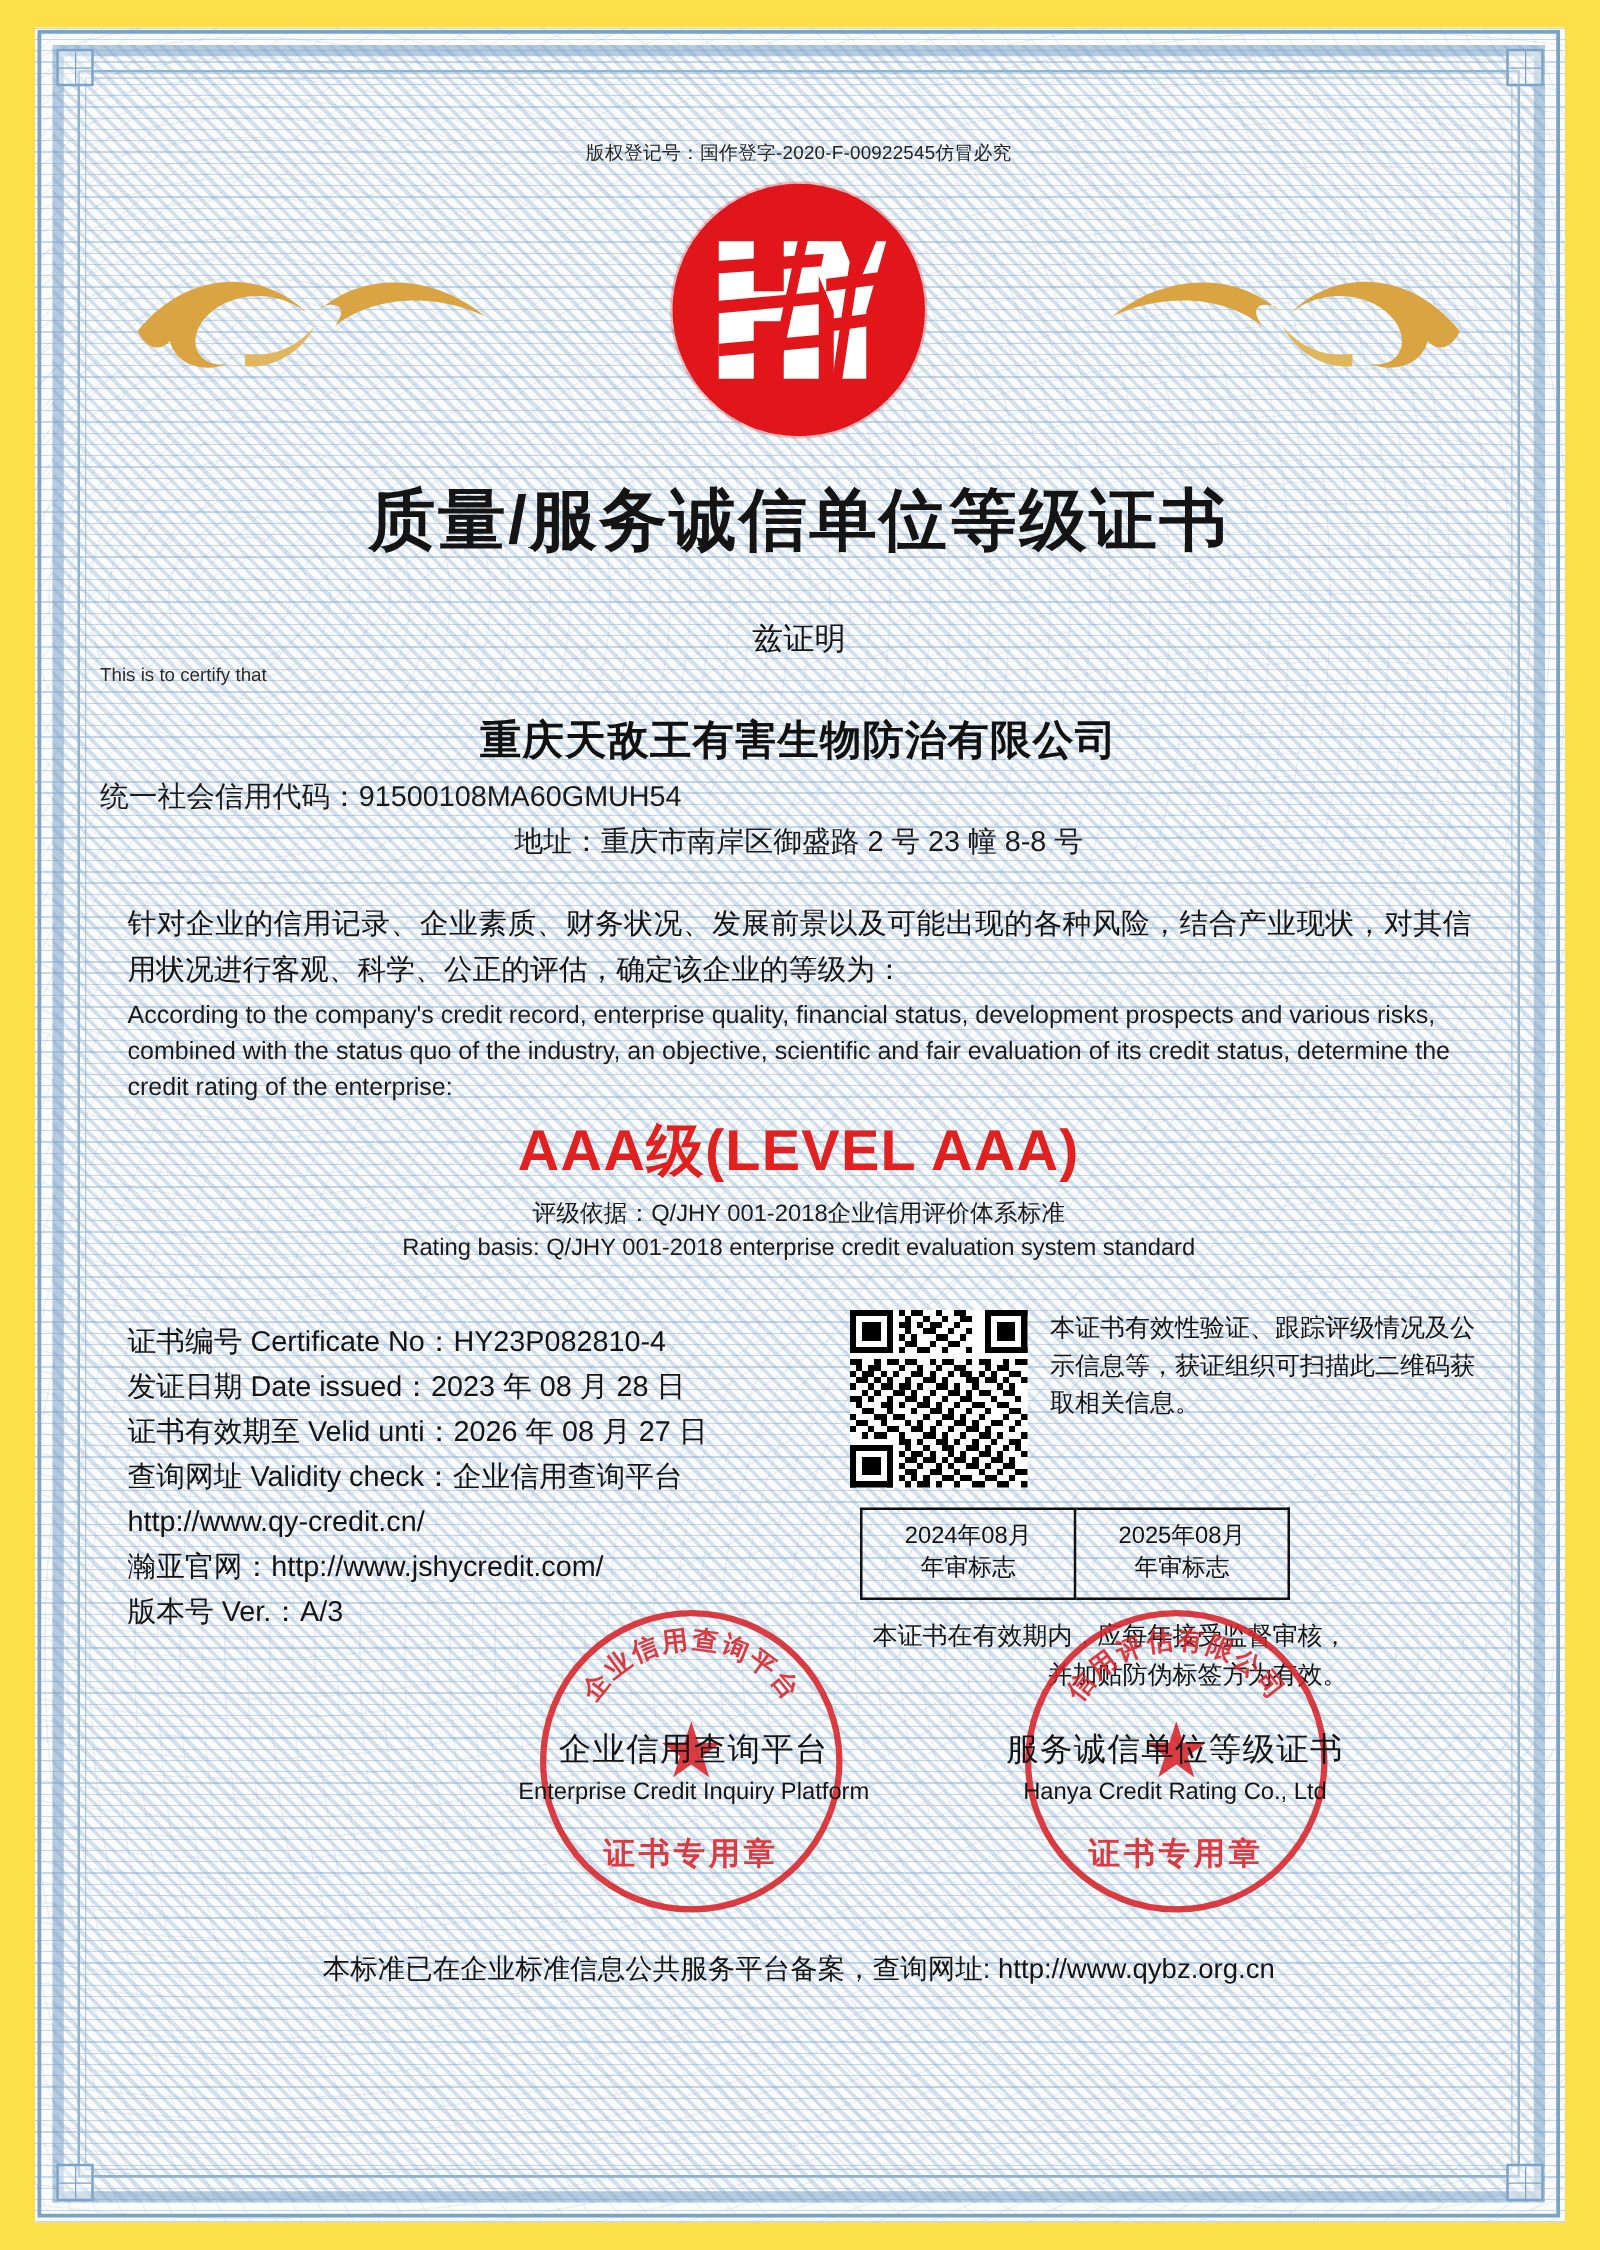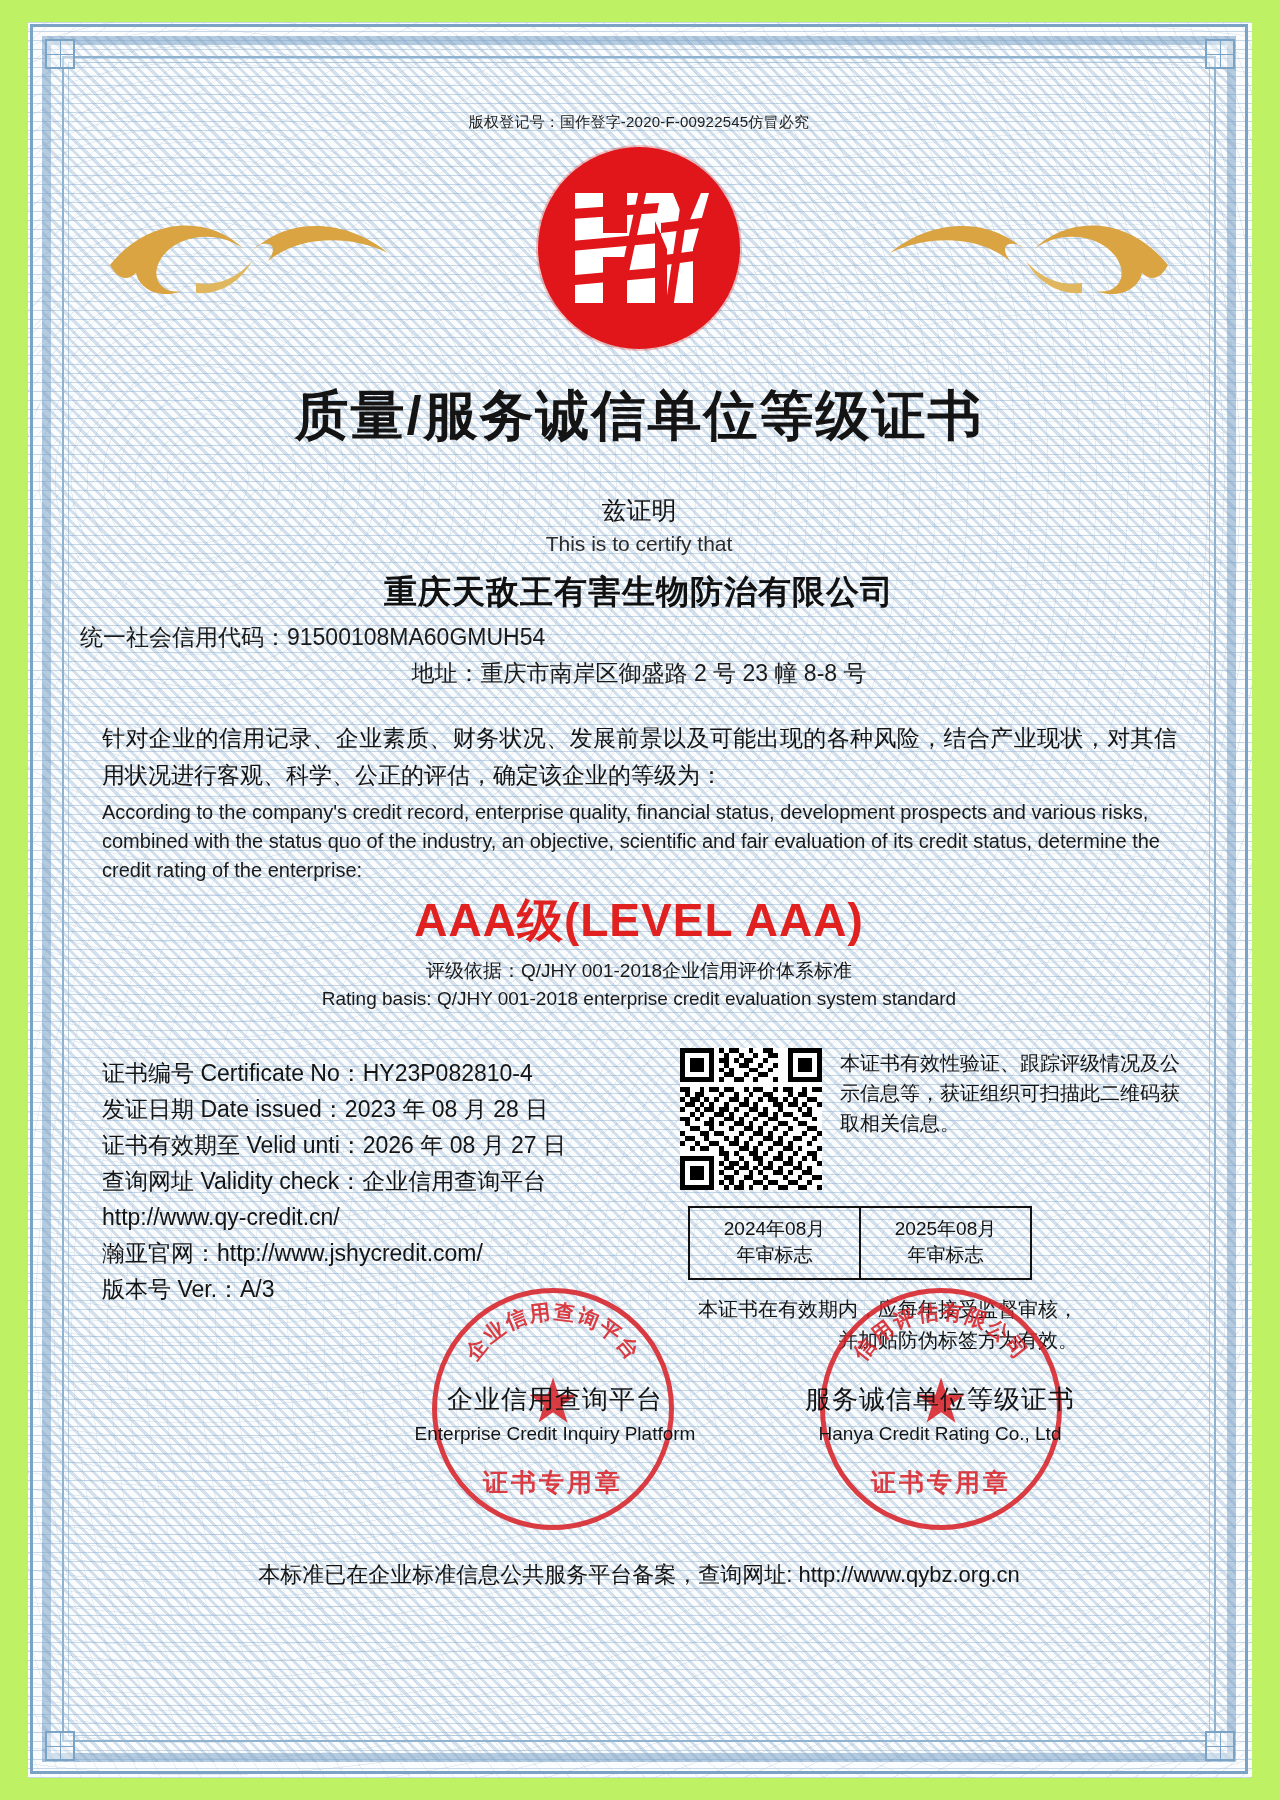--- a/index.html
+++ b/index.html
@@ -14,21 +14,21 @@
     position: relative;
     overflow: hidden;
   }
 
   
   .cert-page {
     position: absolute;
     left: 0; top: 0;
     width: 1280px;
     height: 1800px;
-    background: #bef264;
+    background: #fde047;
   }
   .guilloche {
     position: absolute;
     left: 28px; top: 22px;
     width: 1224px;
     height: 1756px;
     background-color: #fbfcfd;
     background-image:
       repeating-linear-gradient(
         0deg,
@@ -198,22 +198,21 @@
     top: 424px;
     left: 0; right: 0;
     text-align: center;
     font-size: 25px;
     color: #141414;
   }
   .certify-en {
     position: absolute;
     top: 462px;
     left: 0; right: 0;
-    text-align: center;
-    font-size: 21px;
+    font-size: 15px;
     color: #2b2b2b;
   }
   .company-name {
     position: absolute;
     top: 500px;
     left: 0; right: 0;
     text-align: center;
     font-size: 33px;
     font-weight: bold;
     color: #111;

